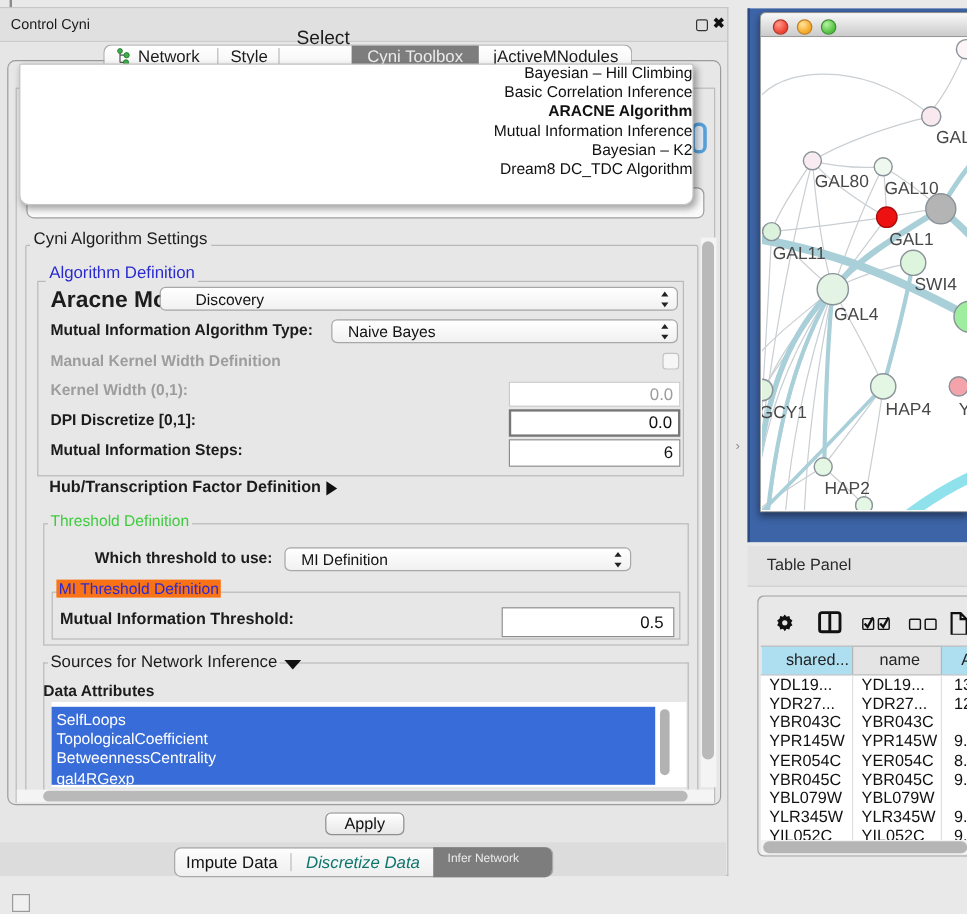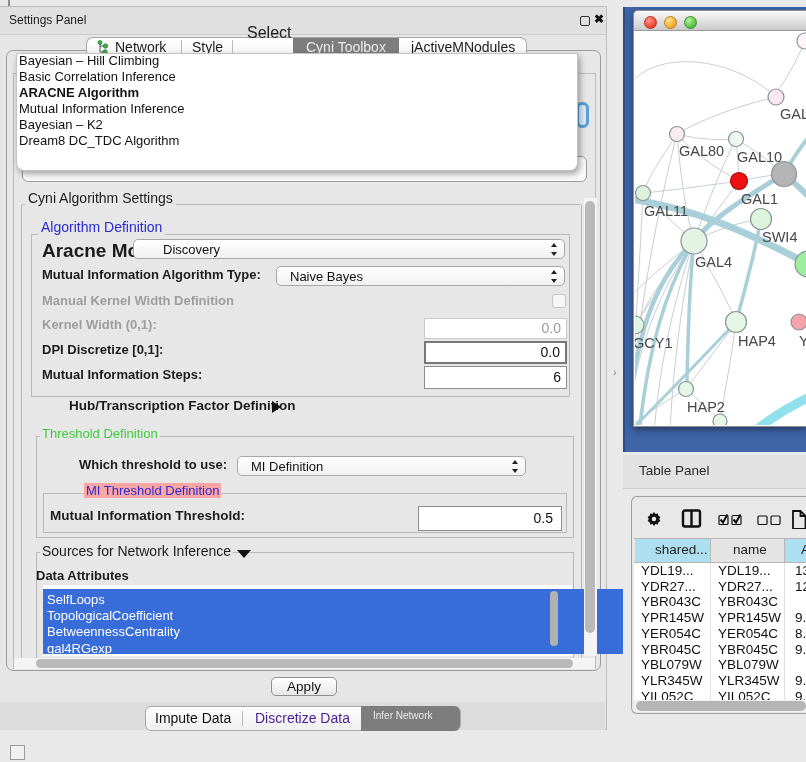--- a/index.html
+++ b/index.html
@@ -12,21 +12,21 @@
 </style>
 </head>
 <body>
 <div id="page">
 
   <div class="abs" style="left:8px;top:0;width:2px;height:6px;background:#8a8a8a;"></div>
 
   <div class="abs" id="cpwin" style="left:0;top:6px;width:607px;height:724px;background:#e6e6e6;border:1px solid #bdbdbd;border-left:none;box-sizing:border-box;">
 
     <div class="abs" style="left:0;top:0;width:100%;height:27px;background:#e0e0e0;border-bottom:1px solid #cccccc;"></div>
-    <div class="abs" style="left:9px;top:6px;font-size:12px;color:#1a1a1a;">Settings Panel</div>
+    <div class="abs" style="left:9px;top:6px;font-size:12px;color:#1a1a1a;">Control Cyni</div>
     <div class="abs" style="left:580px;top:9px;width:8px;height:8px;border:1.5px solid #333;border-radius:2px;"></div>
     <div class="abs" style="left:594px;top:5px;font-size:12px;font-weight:bold;color:#111;">✖</div>
 
     <div class="abs" style="left:6px;top:43px;width:595px;height:621px;background:#e7e7e7;border:1px solid #9c9c9c;border-radius:7px;box-sizing:border-box;"></div>
 
     <div class="abs" style="left:86px;top:30px;width:441px;height:23px;background:linear-gradient(#ffffff,#f2f2f2);border:1px solid #a9a9a9;border-bottom:none;border-radius:7px 7px 0 0;box-sizing:border-box;"></div>
     <div class="abs" style="left:293px;top:31px;width:106px;height:22px;background:#7d7d7d;"></div>
     <div class="abs" style="left:97px;top:33px;width:12px;height:15px;" id="neticon">
       <svg width="12" height="15" viewBox="0 0 12 15">
         <path d="M3 3 L3 12 M3 6 L8 6 M3 12 L8 12" stroke="#555" stroke-width="1" fill="none"></path>
@@ -75,67 +75,67 @@
 
     <div class="abs bold" style="left:42px;top:310px;font-size:13px;color:#9d9d9d;">Kernel Width (0,1):</div>
     <div class="abs" style="left:424px;top:311px;width:143px;height:21px;background:#fff;border:1px solid #c9c9c9;box-sizing:border-box;font-size:14px;color:#9d9d9d;text-align:right;line-height:19px;padding-right:5px;">0.0</div>
 
     <div class="abs bold" style="left:42px;top:335px;font-size:13px;color:#1c1c1c;">DPI Discretize [0,1]:</div>
     <div class="abs" style="left:424px;top:334px;width:143px;height:23px;background:#fff;border:2px solid #777;box-sizing:border-box;font-size:14px;color:#111;text-align:right;line-height:19px;padding-right:5px;">0.0</div>
 
     <div class="abs bold" style="left:42px;top:360px;font-size:13px;color:#1c1c1c;">Mutual Information Steps:</div>
     <div class="abs" style="left:424px;top:359px;width:143px;height:23px;background:#fff;border:1px solid #8d8d8d;box-sizing:border-box;font-size:14px;color:#111;text-align:right;line-height:20px;padding-right:5px;">6</div>
 
-    <div class="abs bold" style="left:41px;top:391px;font-size:13.5px;color:#1c1c1c;margin-left:28px;">Hub/Transcription Factor Definition</div>
+    <div class="abs bold" style="left:41px;top:391px;font-size:13.5px;color:#1c1c1c;">Hub/Transcription Factor Definition</div>
     <div class="abs" style="left:272px;top:394px;width:0;height:0;border-left:9px solid #111;border-top:6px solid transparent;border-bottom:6px solid transparent;"></div>
 
     <div class="abs" style="left:36px;top:429px;width:538px;height:102px;border:1px solid #b9b9b9;box-sizing:border-box;"></div>
     <div class="abs" style="left:40px;top:419px;background:#e7e7e7;padding:0 2px;font-size:13px;color:#3ecc3e;">Threshold Definition</div>
 
     <div class="abs bold" style="left:79px;top:450px;font-size:13px;color:#1c1c1c;">Which threshold to use:</div>
     <div class="combo abs" style="left:237px;top:449px;width:289px;height:20px;">
       <span style="margin-left:13px;line-height:19px;">MI Definition</span>
       <svg class="carr" viewBox="0 0 8 15">
           <path d="M4 1 L7 5 L1 5 z M4 14 L7 10 L1 10 z" fill="#222"></path>
         </svg>
     </div>
 
     <div class="abs" style="left:43px;top:486px;width:524px;height:40px;border:1px solid #b9b9b9;box-sizing:border-box;"></div>
-    <div class="abs" style="left:47px;top:476px;background:#fca5a5;padding:0 2px;font-size:13px;color:#2a2ad0;margin-left:37px;">MI Threshold Definition</div>
+    <div class="abs" style="left:47px;top:476px;background:#f97316;padding:0 2px;font-size:13px;color:#2a2ad0;">MI Threshold Definition</div>
     <div class="abs bold" style="left:50px;top:501px;font-size:13.5px;color:#1c1c1c;">Mutual Information Threshold:</div>
     <div class="abs" style="left:418px;top:499px;width:144px;height:25px;background:#fff;border:1px solid #8d8d8d;box-sizing:border-box;font-size:14px;color:#111;text-align:right;line-height:23px;padding-right:8px;">0.5</div>
 
     <div class="abs" style="left:36px;top:545px;width:538px;height:112px;border:1px solid #b9b9b9;border-bottom:none;box-sizing:border-box;"></div>
     <div class="abs" style="left:40px;top:536px;background:#e7e7e7;padding:0 2px;font-size:14px;color:#1c1c1c;">Sources for Network Inference</div>
     <div class="abs" style="left:237px;top:543px;width:0;height:0;border-top:8px solid #111;border-left:7px solid transparent;border-right:7px solid transparent;"></div>
     <div class="abs bold" style="left:36px;top:561px;font-size:13px;color:#1c1c1c;">Data Attributes</div>
 
     <div class="abs" style="left:43px;top:578px;width:529px;height:71px;background:#ffffff;"></div>
-    <div class="abs" style="left:43px;top:582px;width:587px;height:65px;background:#386cd8;color:#fff;font-size:13px;line-height:16.2px;padding:3px 0 0 4px;box-sizing:border-box;">SelfLoops<br>TopologicalCoefficient<br>BetweennessCentrality<br>gal4RGexp</div>
+    <div class="abs" style="left:43px;top:582px;width:503px;height:65px;background:#386cd8;color:#fff;font-size:13px;line-height:16.2px;padding:3px 0 0 4px;box-sizing:border-box;">SelfLoops<br>TopologicalCoefficient<br>BetweennessCentrality<br>gal4RGexp</div>
     <div class="abs" style="left:550px;top:584px;width:8px;height:55px;background:#b2b2b2;border-radius:5px;"></div>
 
     <div class="abs" style="left:14px;top:651px;width:581px;height:11px;background:#f4f4f4;"></div>
     <div class="abs" style="left:36px;top:652px;width:537px;height:9px;background:#b9b9b9;border-radius:5px;"></div>
 
     <div class="abs" style="left:584px;top:191px;width:13px;height:458px;background:#f4f4f4;"></div>
     <div class="abs" style="left:585px;top:194px;width:10px;height:432px;background:#b9b9b9;border-radius:6px;"></div>
 
     <div class="abs" style="left:271px;top:670px;width:66px;height:19px;background:linear-gradient(#ffffff,#e7e7e7);border:1px solid #8f8f8f;border-radius:5px;box-sizing:border-box;text-align:center;font-size:13.5px;color:#111;line-height:17px;">Apply</div>
 
     <div class="abs" style="left:0px;top:695px;width:605px;height:28px;background:#dcdcdc;"></div>
     <div class="abs" style="left:145px;top:699px;width:316px;height:25px;background:linear-gradient(#fdfdfd,#efefef);border:1px solid #a9a9a9;border-radius:6px;box-sizing:border-box;"></div>
     <div class="abs" style="left:361px;top:699px;width:99px;height:25px;background:#7d7d7d;border-radius:0 6px 6px 0;"></div>
     <div class="abs" style="left:155px;top:703px;font-size:14px;color:#111;">Impute Data</div>
     <div class="abs" style="left:242px;top:704px;width:1px;height:15px;background:#bbb;"></div>
-    <div class="abs" style="left:255px;top:703px;font-size:14px;color:#4c1d95;">Discretize Data</div>
+    <div class="abs" style="left:255px;top:703px;font-size:14px;color:#0f766e;font-style:italic;">Discretize Data</div>
     <div class="abs" style="left:373px;top:703px;font-size:10px;color:#ececec;">Infer Network</div>
   </div>
 
   <div class="abs" style="left:16px;top:53px;width:562px;height:118px;background:#fff;border:1px solid #c4c4c4;border-radius:2px 2px 8px 8px;box-shadow:2px 3px 6px rgba(0,0,0,0.35);box-sizing:border-box;">
-    <div style="font-size:13px;color:#111;line-height:16.1px;margin:-1px 0 0 2px;">
+    <div style="font-size:13px;color:#111;line-height:16.1px;margin:-1px 0 0 2px;text-align:right;">
       Bayesian – Hill Climbing<br>
       Basic Correlation Inference<br>
       <span class="bold">ARACNE Algorithm</span><br>
       Mutual Information Inference<br>
       Bayesian – K2<br>
       Dream8 DC_TDC Algorithm
     </div>
   </div>
 
   <div class="abs" style="left:613px;top:366px;font-size:11px;color:#888;">›</div>

